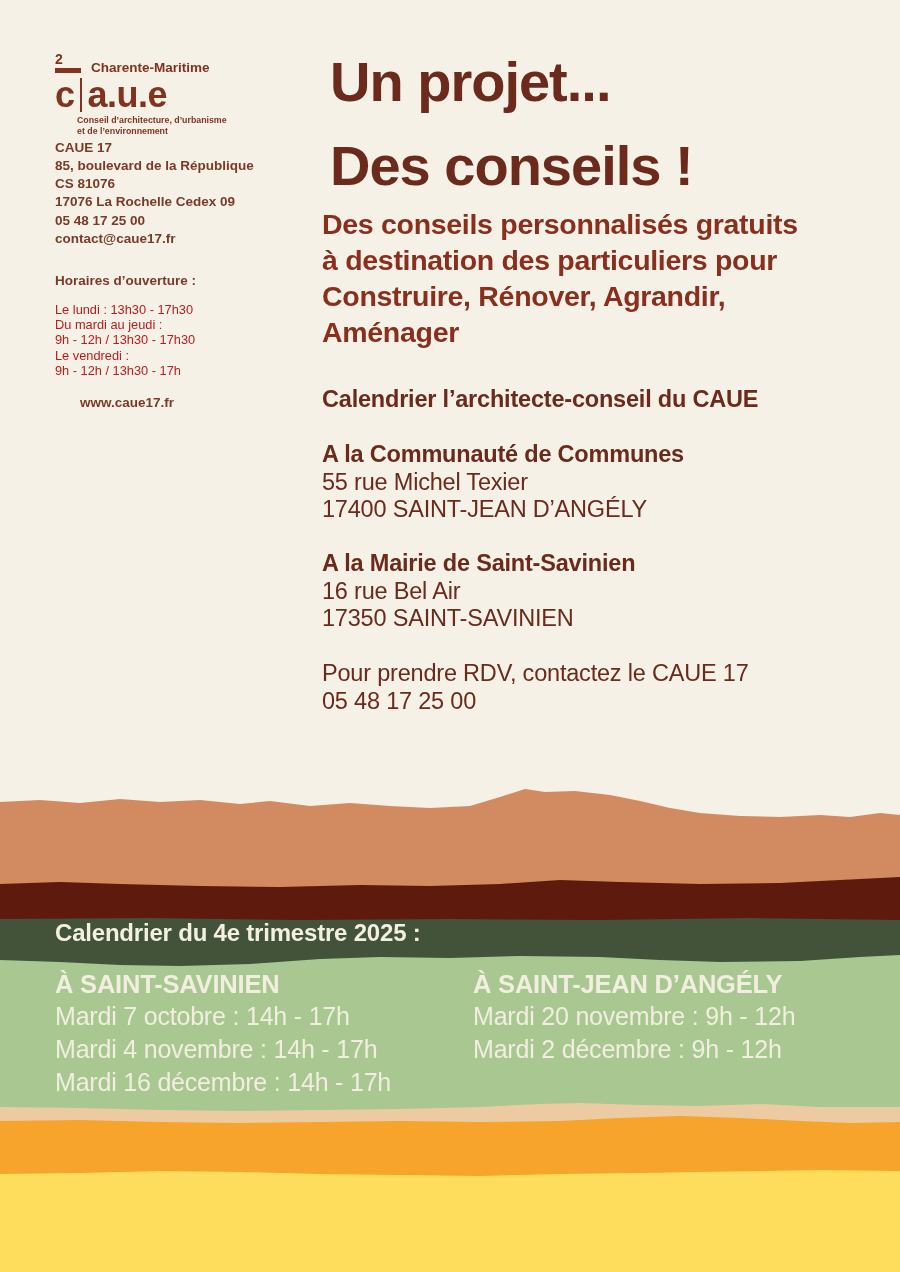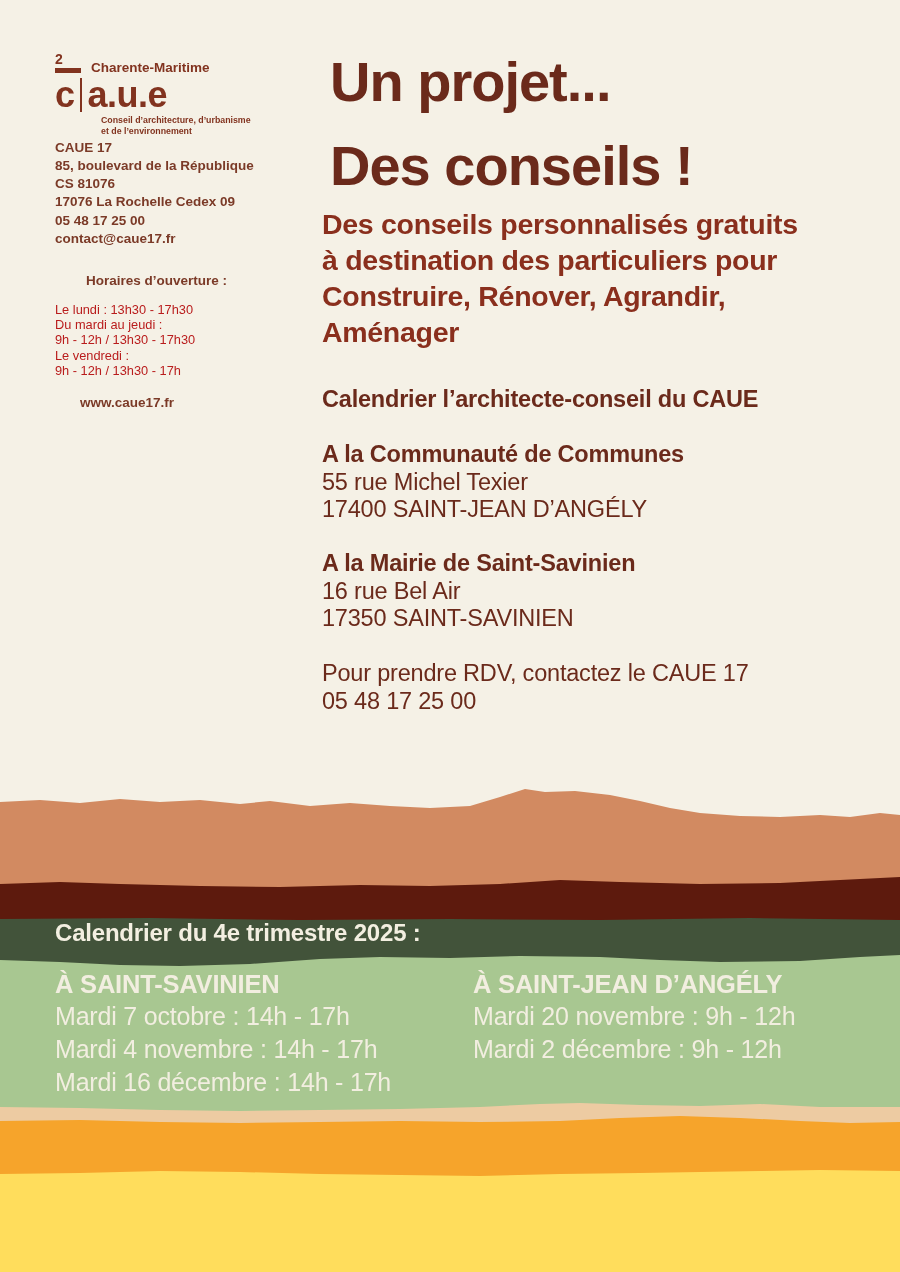--- a/index.html
+++ b/index.html
@@ -11,26 +11,26 @@
   .abs{position:absolute;}
   
   .logo{left:55px;top:52px;color:#82331f;}
   .logo-top{display:flex;align-items:flex-end;gap:10px;}
   .logo-17{display:flex;flex-direction:column;align-items:flex-start;}
   .logo-17 .num{font-weight:bold;font-size:14px;line-height:14px;letter-spacing:.5px;}
   .logo-17 .bar{width:26px;height:5px;background:#82331f;margin-top:2px;}
   .logo-region{font-weight:bold;font-size:13.5px;line-height:13.5px;margin-bottom:-1px;}
   .logo-acronym{display:flex;align-items:center;margin-top:3px;font-weight:bold;font-size:36px;line-height:38px;letter-spacing:-.5px;}
   .logo-vbar{display:inline-block;width:2px;height:34px;background:#82331f;margin:0 6px 0 5px;}
-  .logo-sub{margin-left:46px;margin-top:1px;font-size:8.8px;line-height:10.5px;font-weight:bold;white-space:pre-line;}
+  .logo-sub{margin-left:22px;margin-top:1px;font-size:8.8px;line-height:10.5px;font-weight:bold;white-space:pre-line;}
   
   .leftcol{color:#7b3a27;}
   .addr{left:55px;top:139px;font-weight:bold;font-size:13.5px;line-height:18px;}
   .phoneblk{left:55px;top:212px;font-weight:bold;font-size:13.5px;line-height:18px;}
-  .hours-title{left:55px;top:273px;font-weight:bold;font-size:13.5px;margin-left:31px;}
+  .hours-title{left:55px;top:273px;font-weight:bold;font-size:13.5px;}
   .hours-list{left:55px;top:302px;font-size:12.8px;line-height:15.2px;color:#b91c1c;}
   .website{left:69px;top:395px;font-weight:bold;font-size:13.5px;margin-left:11px;}
   
   .title{left:330px;top:40px;color:#6b2a1b;font-weight:bold;font-size:56px;line-height:84px;letter-spacing:-1px;}
   .intro{left:322px;top:206px;color:#8a2f1d;font-weight:bold;font-size:28.5px;line-height:36px;white-space:pre-line;letter-spacing:-.3px;}
   .meet{left:322px;top:386px;color:#6b2a1b;font-weight:bold;font-size:23.5px;letter-spacing:-.2px;}
   .locblock{color:#6b2a1b;font-size:23.5px;line-height:27.5px;letter-spacing:-.2px;}
   .loc1{left:322px;top:441px;}
   .loc2{left:322px;top:550px;}
   .locname{font-weight:bold;text-align:center;}

